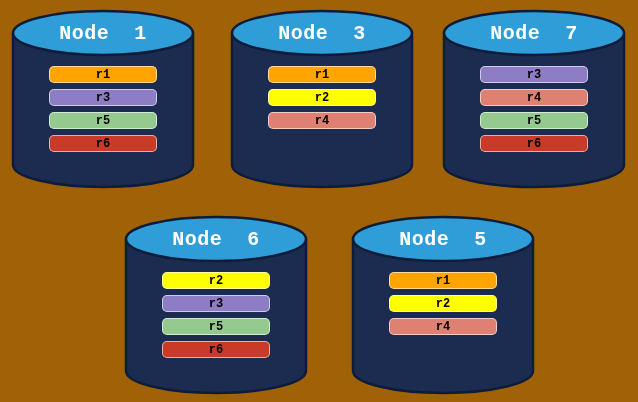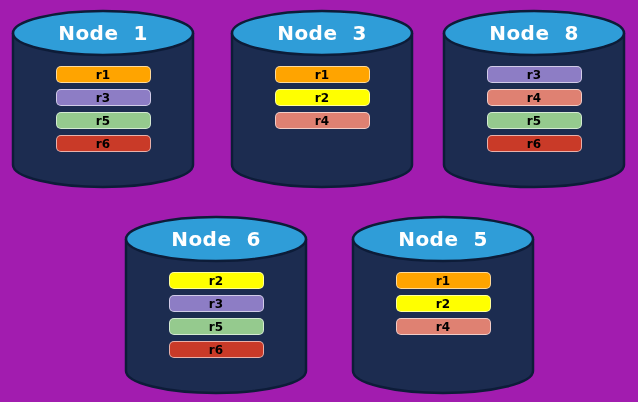--- a/index.html
+++ b/index.html
@@ -17,30 +17,30 @@
   .node-title{
     position:absolute;left:0;top:3px;width:100%;height:44px;
     display:flex;align-items:center;justify-content:center;
     font-weight:bold;font-size:20px;letter-spacing:0.5px;white-space:pre;
   }
   .bars{
     position:absolute;left:0;top:58px;width:100%;
     display:flex;flex-direction:column;align-items:center;gap:6px;
   }
   .bar{
-    width:95px;height:17px;box-sizing:border-box;
+    width:108px;height:17px;box-sizing:border-box;
     border-radius:5px;border:1px solid rgba(255,255,255,0.6);
     display:flex;align-items:center;justify-content:center;
     font-size:12px;font-weight:bold;line-height:1;
   }
 </style>
 </head>
 <body>
 
-<div class="canvas" style="background: #a21caf;">
+<div class="canvas" style="background: #a16207; font-family: Liberation Mono, monospace;">
   <div class="node pos-1">
     <svg class="cyl" viewBox="0 0 186 182" aria-hidden="true">
       <path class="cyl-body" d="M3,25 L3,157 A90,22 0 0 0 183,157 L183,25" stroke-width="2.5" fill="#1C2C50" stroke="#0D1C38"></path>
       <ellipse class="cyl-top" cx="93" cy="25" rx="90" ry="22" stroke-width="2.5" fill="#2F9DD8" stroke="#0D1C38"></ellipse>
     </svg>
     <div class="node-title" style="color: rgb(255, 255, 255);">Node  1</div>
     <div class="bars">
         <div class="bar" style="background: rgb(255, 164, 0); color: rgb(0, 0, 0);">r1</div>
         <div class="bar" style="background: rgb(141, 125, 197); color: rgb(0, 0, 0);">r3</div>
         <div class="bar" style="background: rgb(149, 202, 142); color: rgb(0, 0, 0);">r5</div>
@@ -59,21 +59,21 @@
         <div class="bar" style="background: rgb(255, 255, 0); color: rgb(0, 0, 0);">r2</div>
         <div class="bar" style="background: rgb(223, 129, 114); color: rgb(0, 0, 0);">r4</div>
       </div>
   </div>
 
   <div class="node pos-3">
     <svg class="cyl" viewBox="0 0 186 182" aria-hidden="true">
       <path class="cyl-body" d="M3,25 L3,157 A90,22 0 0 0 183,157 L183,25" stroke-width="2.5" fill="#1C2C50" stroke="#0D1C38"></path>
       <ellipse class="cyl-top" cx="93" cy="25" rx="90" ry="22" stroke-width="2.5" fill="#2F9DD8" stroke="#0D1C38"></ellipse>
     </svg>
-    <div class="node-title" style="color: rgb(255, 255, 255);">Node  8</div>
+    <div class="node-title" style="color: rgb(255, 255, 255);">Node  7</div>
     <div class="bars">
         <div class="bar" style="background: rgb(141, 125, 197); color: rgb(0, 0, 0);">r3</div>
         <div class="bar" style="background: rgb(223, 129, 114); color: rgb(0, 0, 0);">r4</div>
         <div class="bar" style="background: rgb(149, 202, 142); color: rgb(0, 0, 0);">r5</div>
         <div class="bar" style="background: rgb(201, 58, 40); color: rgb(0, 0, 0);">r6</div>
       </div>
   </div>
 
   <div class="node pos-4">
     <svg class="cyl" viewBox="0 0 186 182" aria-hidden="true">

